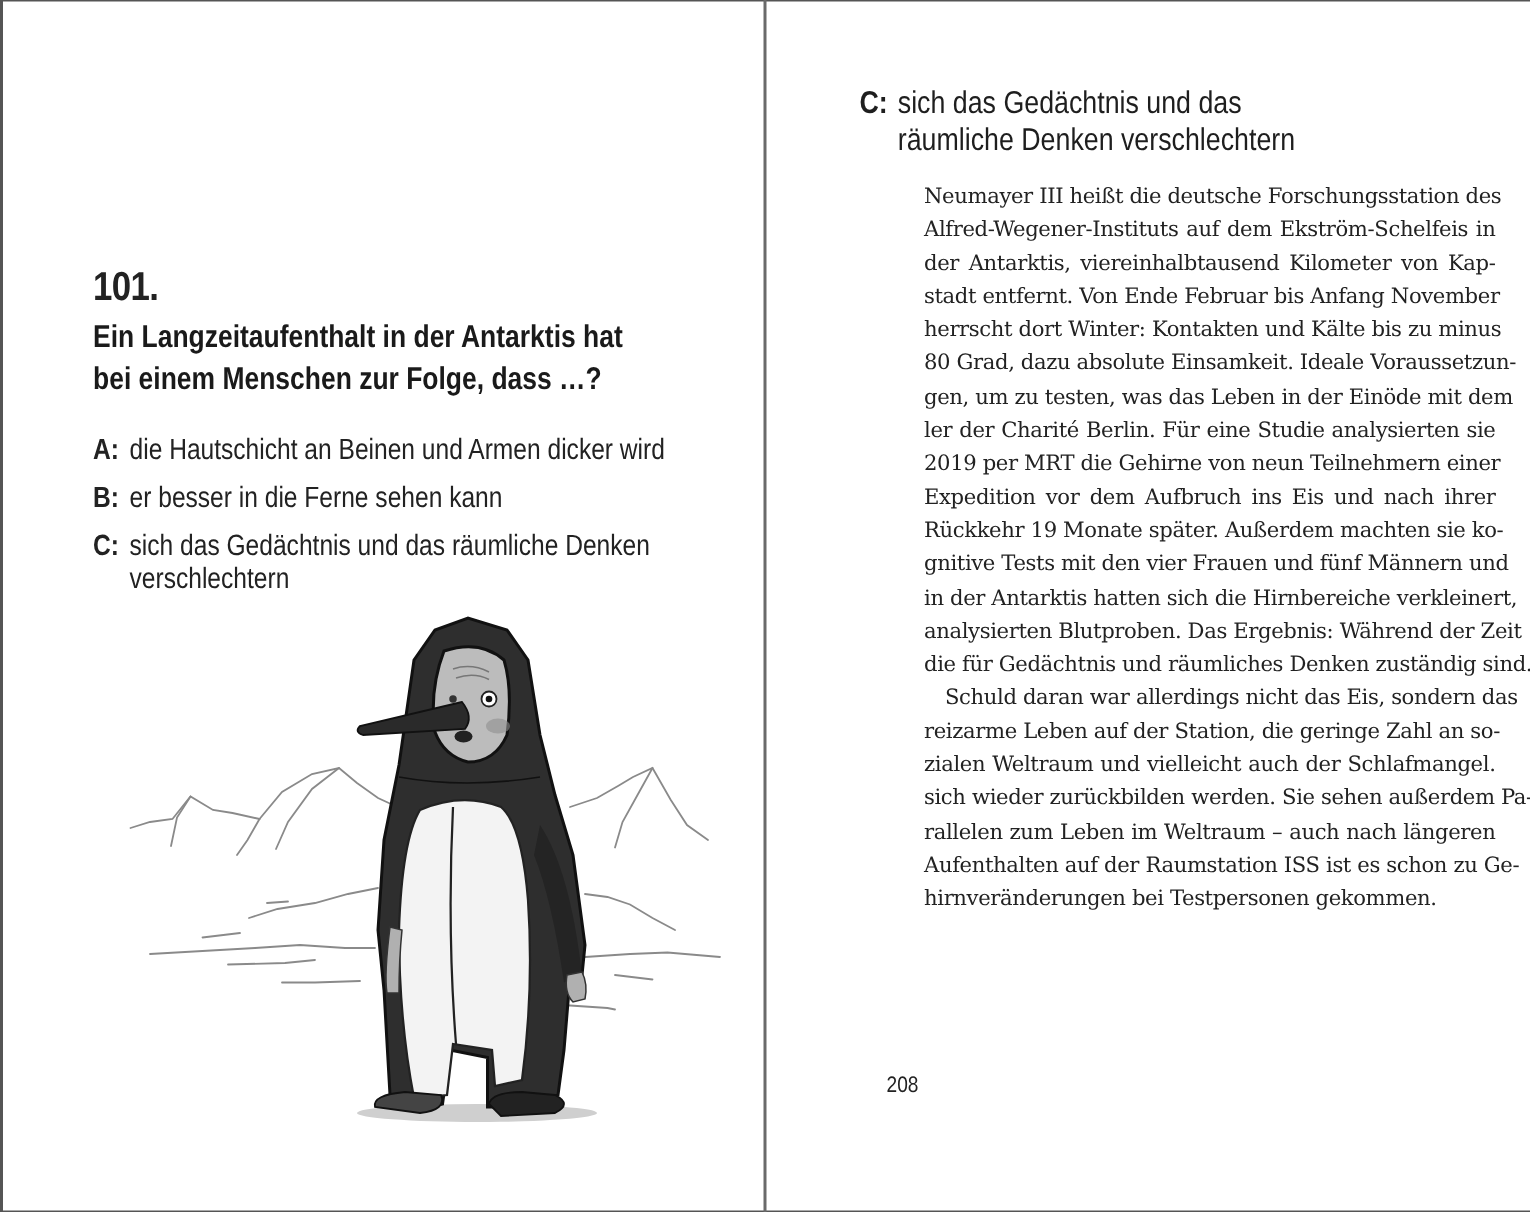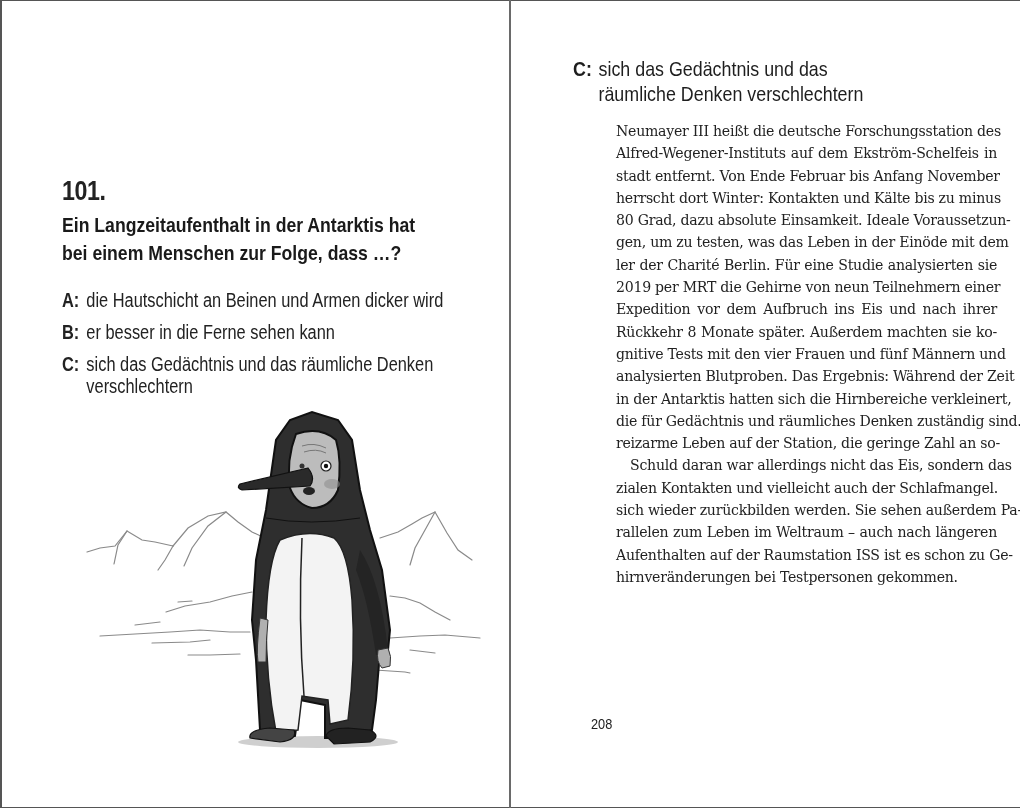--- a/index.html
+++ b/index.html
@@ -151,35 +151,36 @@
 <div class="page page-right">
   <div class="r-answer">
     <span class="key">C:</span>
     <span class="text">sich das Gedächtnis und das</span>
     <span class="text">räumliche Denken verschlechtern</span>
   </div>
 
   <div class="body-text">
     <span class="line">Neumayer III heißt die deutsche Forschungsstation des</span>
     <span class="line">Alfred-Wegener-Instituts auf dem Ekström-Schelfeis in</span>
+    <span class="line">der Antarktis, viereinhalbtausend Kilometer von Kap-</span>
     <span class="line">stadt entfernt. Von Ende Februar bis Anfang November</span>
     <span class="line">herrscht dort Winter: Kontakten und Kälte bis zu minus</span>
     <span class="line">80 Grad, dazu absolute Einsamkeit. Ideale Voraussetzun-</span>
     <span class="line">gen, um zu testen, was das Leben in der Einöde mit dem</span>
     <span class="line">ler der Charité Berlin. Für eine Studie analysierten sie</span>
     <span class="line">2019 per MRT die Gehirne von neun Teilnehmern einer</span>
     <span class="line">Expedition vor dem Aufbruch ins Eis und nach ihrer</span>
-    <span class="line">Rückkehr 8 Monate später. Außerdem machten sie ko-</span>
+    <span class="line">Rückkehr 19 Monate später. Außerdem machten sie ko-</span>
     <span class="line">gnitive Tests mit den vier Frauen und fünf Männern und</span>
+    <span class="line">in der Antarktis hatten sich die Hirnbereiche verkleinert,</span>
     <span class="line">analysierten Blutproben. Das Ergebnis: Während der Zeit</span>
-    <span class="line">in der Antarktis hatten sich die Hirnbereiche verkleinert,</span>
     <span class="line">die für Gedächtnis und räumliches Denken zuständig sind.</span>
+    <span class="line" style="padding-left:14px">Schuld daran war allerdings nicht das Eis, sondern das</span>
     <span class="line">reizarme Leben auf der Station, die geringe Zahl an so-</span>
-    <span class="line" style="padding-left:14px">Schuld daran war allerdings nicht das Eis, sondern das</span>
-    <span class="line">zialen Kontakten und vielleicht auch der Schlafmangel.</span>
+    <span class="line">zialen Weltraum und vielleicht auch der Schlafmangel.</span>
     <span class="line">sich wieder zurückbilden werden. Sie sehen außerdem Pa-</span>
     <span class="line">rallelen zum Leben im Weltraum – auch nach längeren</span>
     <span class="line">Aufenthalten auf der Raumstation ISS ist es schon zu Ge-</span>
     <span class="line last">hirnveränderungen bei Testpersonen gekommen.</span>
   </div>
 
   <div class="page-number">208</div>
 </div>
 
 </body></html>

